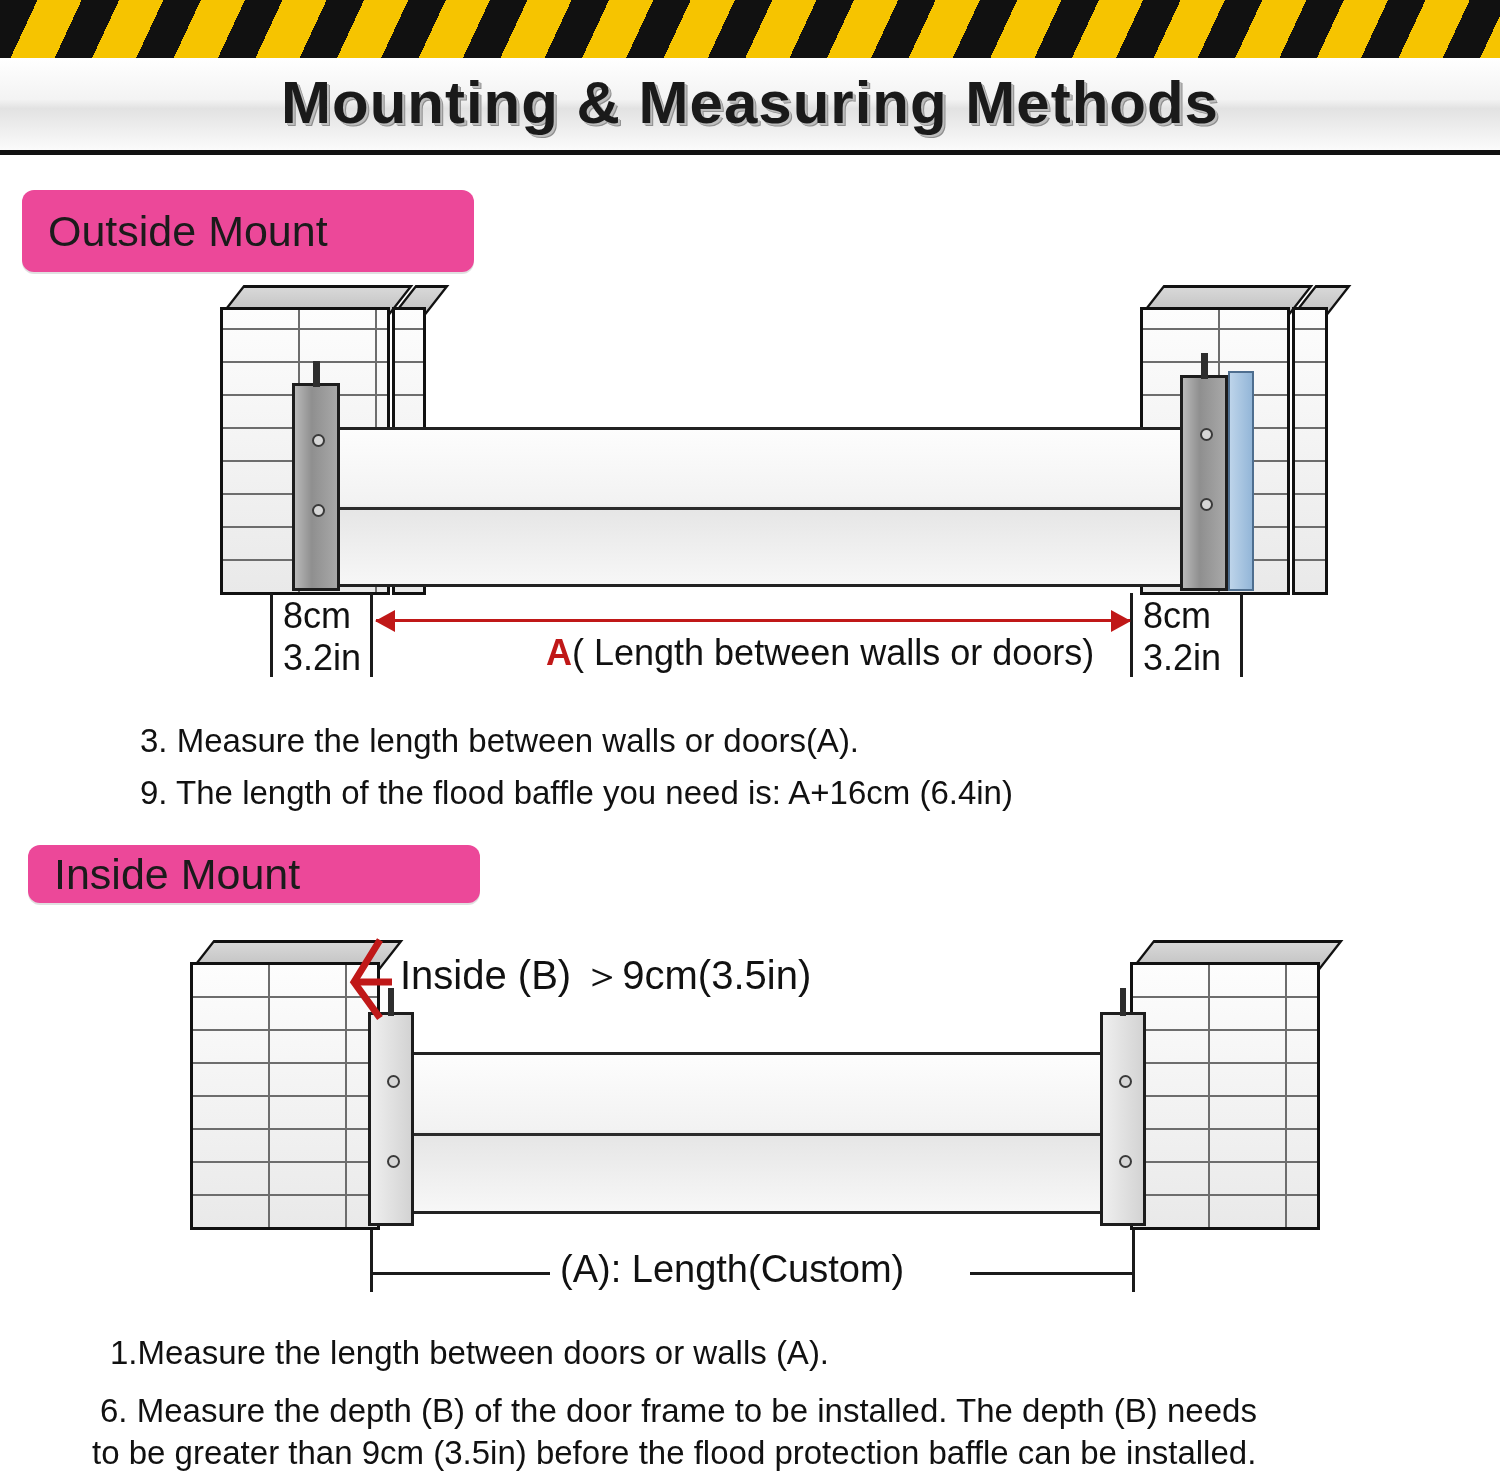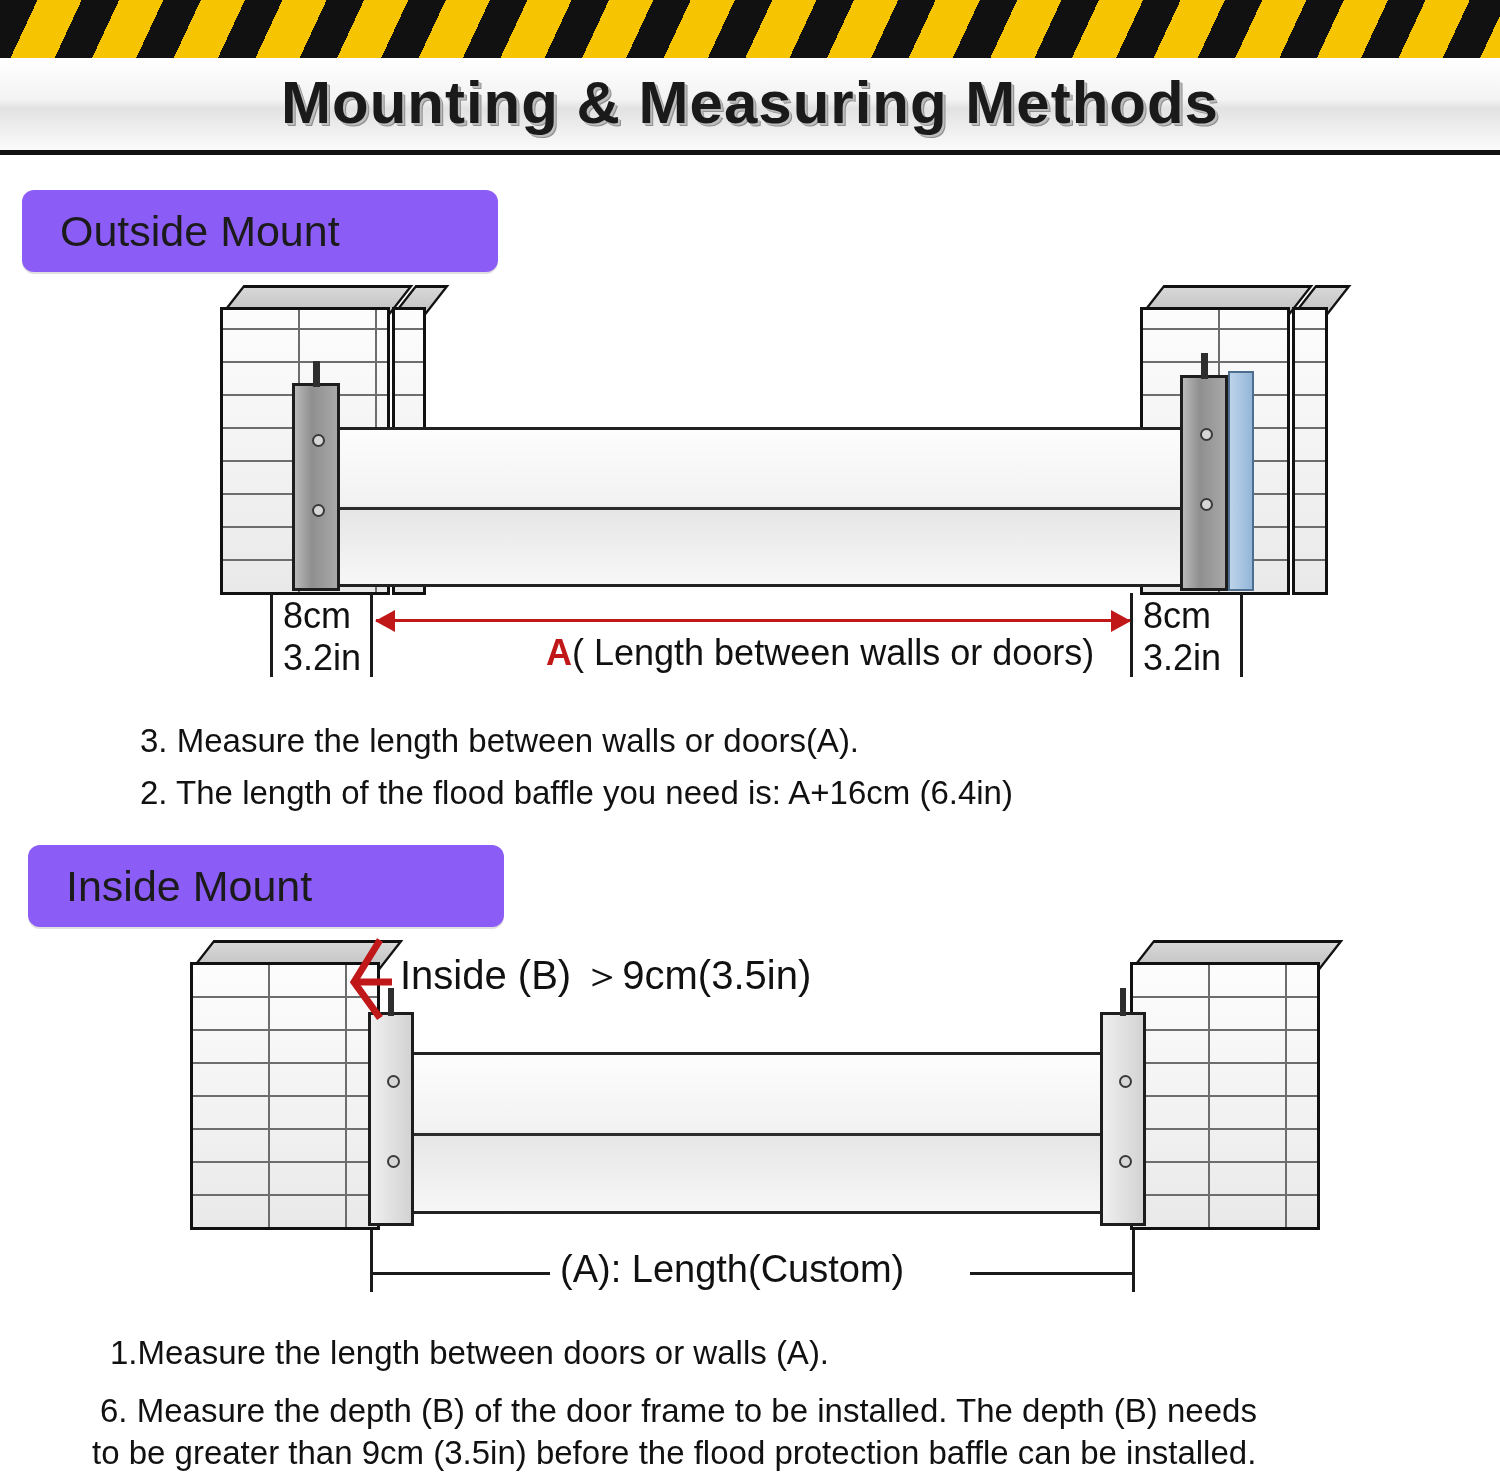--- a/index.html
+++ b/index.html
@@ -12,25 +12,25 @@
     border-bottom:3px solid #111;}
   .banner-plate{position:absolute;left:0;top:58px;width:1500px;height:92px;
     background:linear-gradient(180deg,#ffffff 0%,#f3f3f3 45%,#e2e2e2 55%,#fbfbfb 100%);
     border-bottom:5px solid #111;}
   .banner-title{position:absolute;left:0;top:58px;width:1500px;height:88px;
     display:flex;align-items:center;justify-content:center;
     font-size:60px;font-weight:bold;letter-spacing:1px;
     color:#1a1a1a;text-shadow:2px 2px 0 #bdbdbd, 3px 3px 0 #8f8f8f;}
 
   
-  .tag{position:absolute;background:#8b5cf6;border-radius:12px;
-    display:flex;align-items:center;padding:0 38px;
+  .tag{position:absolute;background:#ec4899;border-radius:12px;
+    display:flex;align-items:center;padding:0 26px;
     font-size:43px;color:#1b1b1b;box-shadow:0 2px 0 rgba(0,0,0,.12);}
   #tag-outside{left:22px;top:190px;width:400px;height:82px;}
-  #tag-inside{left:28px;top:845px;width:400px;height:82px;}
+  #tag-inside{left:28px;top:845px;width:400px;height:58px;}
 
   
   .txt{position:absolute;white-space:nowrap;}
   .step{font-size:33px;color:#111;}
 
   
   .diagram{position:absolute;}
   #diagram-outside{left:180px;top:275px;width:1160px;height:420px;}
   #diagram-inside{left:170px;top:930px;width:1180px;height:380px;}
 
@@ -132,21 +132,21 @@
 <div class="txt" style="left:283px;top:595px;font-size:36px;">8cm</div>
 <div class="txt" style="left:283px;top:637px;font-size:36px;">3.2in</div>
 <div class="txt" style="left:1143px;top:595px;font-size:36px;">8cm</div>
 <div class="txt" style="left:1143px;top:637px;font-size:36px;">3.2in</div>
 
 <div class="txt" style="left:510px;top:632px;font-size:36px;margin-left:36px;">
   <span class="mark-A">A</span><span>( Length between walls or doors)</span>
 </div>
 
 <div class="txt step" style="left:140px;top:722px;">3. Measure the length between walls or doors(A).</div>
-<div class="txt step" style="left:140px;top:774px;">2. The length of the flood baffle you need is: A+16cm (6.4in)</div>
+<div class="txt step" style="left:140px;top:774px;">9. The length of the flood baffle you need is: A+16cm (6.4in)</div>
 
 <div class="tag" id="tag-inside">
   <span>Inside Mount</span>
 </div>
 
 <div class="diagram" id="diagram-inside">
 
   <div class="pillar" style="left:20px;top:10px;width:190px;height:290px;">
     <div class="top"></div>
     <div class="face"></div>

